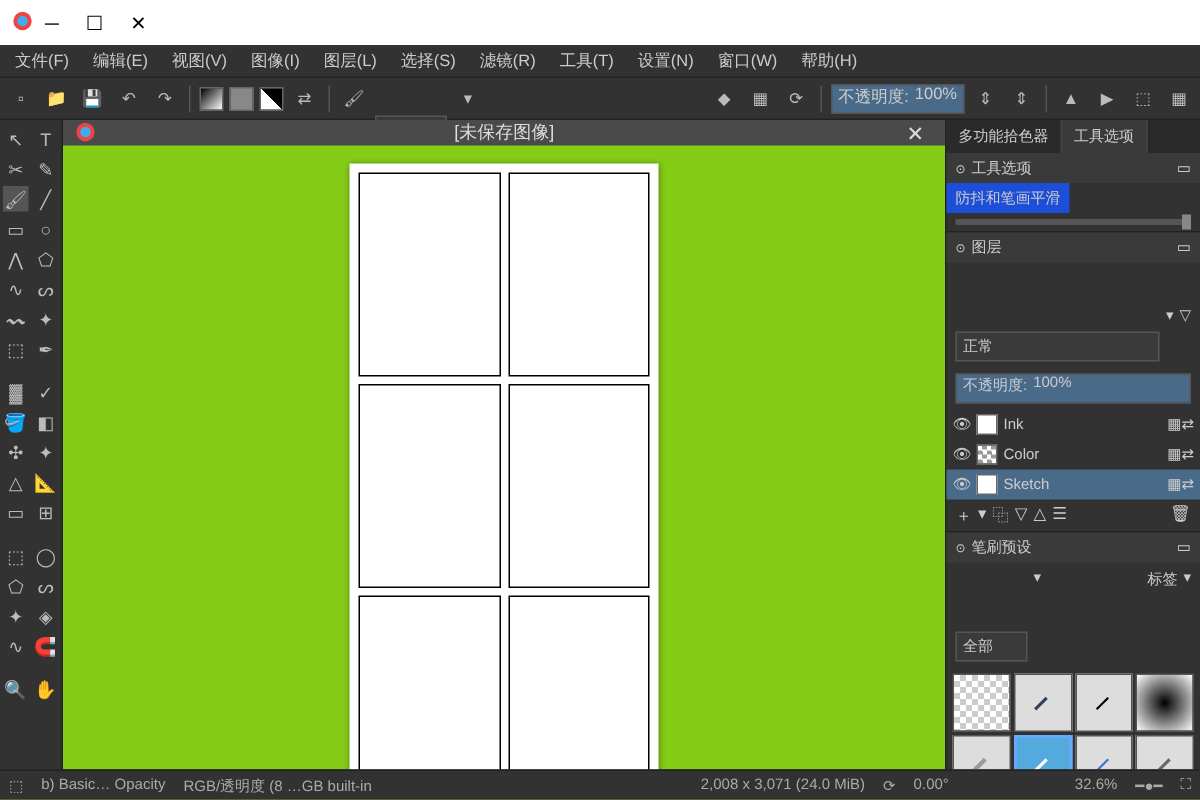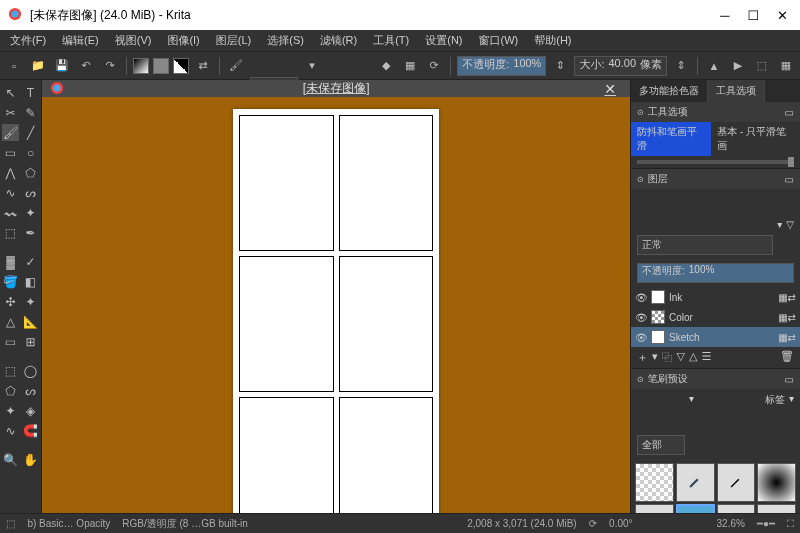--- a/index.html
+++ b/index.html
@@ -18,21 +18,21 @@
 .swatch { width:16px; height:16px; background:#888; border:1px solid #666; }
 .swatch2 { width:16px; height:16px; background:linear-gradient(45deg,#fff 50%,#000 50%); border:1px solid #666; }
 .modebox { min-width:48px; height:20px; background:#3a3a3a; border:1px solid #555; padding:0 4px; display:flex; align-items:center;margin-top:42px; }
 .opbox { display:flex; align-items:flex-start; background:#3a3a3a; border:1px solid #555; height:20px; padding:0 4px; gap:4px; }
 .opbox.blue { background:#4a6a8a; }
 .main { flex:1; display:flex; overflow:hidden; }
 .toolbox { width:42px; background:#323232; display:flex; flex-direction:column; padding:4px 2px; gap:3px; border-right:1px solid #222; }
 .trow { display:flex; gap:3px; }
 .tool { width:17px; height:17px; display:flex; align-items:center; justify-content:center; color:#bbb; font-size:12px; }
 .tool.active { background:#555; }
-.canvaspane { flex:1; display:flex; flex-direction:column; background:#a16207;text-decoration:underline; }
+.canvaspane { flex:1; display:flex; flex-direction:column; background:#84cc16; }
 .docktab { height:26px; background:#4a4a4a; display:flex; align-items:center; padding:0 8px; color:#ddd; }
 .docktab .logo2 { width:16px; height:16px; margin-right:8px; }
 .docktab .dtitle { flex:1; text-align:center; font-size:12px; }
 .docktab .x { font-size:14px; padding:0 6px; }
 .canvas { flex:1; display:flex; align-items:flex-start; justify-content:center; padding-top:12px; }
 .page { width:206px; height:430px; background:#fff; box-shadow:0 0 4px rgba(0,0,0,.4); padding:6px; display:grid; grid-template-columns:1fr 1fr; grid-template-rows:1fr 1fr 1fr; gap:5px; }
 .panel { border:1px solid #000; }
 .right { width:170px; background:#323232; display:flex; flex-direction:column; border-left:1px solid #222; font-size:10px; }
 .tabs { display:flex; height:22px; background:#2a2a2a; }
 .tab { padding:4px 8px; border-right:1px solid #444; }
@@ -67,21 +67,20 @@
 </head>
 <body>
 
 <div class="titlebar">
   <span class="logo">
     <svg viewBox="0 0 16 16">
         <circle cx="8" cy="8" r="7" fill="#e44"></circle>
         <circle cx="8" cy="8" r="4" fill="#4ae"></circle>
       </svg>
   </span>
-  <span class="title">[未保存图像] (24.0 MiB) - Krita</span>
   <div class="winbtns">
     <span>─</span>
     <span>☐</span>
     <span>✕</span>
   </div>
 </div>
 
 <div class="menubar">
   <span class="mi">文件(F)</span>
   <span class="mi">编辑(E)</span>
@@ -116,25 +115,20 @@
   <span style="flex:1"></span>
   <span class="tbtn">◆</span>
   <span class="tbtn">▦</span>
   <span class="tbtn">⟳</span>
   <span class="sep"></span>
   <span class="opbox blue">
     <span>不透明度:</span>
       <span>100%</span>
   </span>
   <span class="tbtn">⇕</span>
-  <span class="opbox">
-    <span>大小:</span>
-      <span>40.00</span> 
-      <span>像素</span>
-  </span>
   <span class="tbtn">⇕</span>
   <span class="sep"></span>
   <span class="tbtn">▲</span>
   <span class="tbtn">▶</span>
   <span class="tbtn">⬚</span>
   <span class="tbtn">▦</span>
 </div>
 
 <div class="main">
   <div class="toolbox">
@@ -243,21 +237,20 @@
     </div>
     <div class="section">
       <div class="sechead">
         <span class="chev">⊙</span>
         <span>工具选项</span>
         <span class="fill"></span>
         <span>▭</span>
       </div>
       <div class="subtabs">
         <span class="subtab active">防抖和笔画平滑</span>
-        <span class="subtab">基本 - 只平滑笔画</span>
       </div>
       <div class="slider"></div>
     </div>
 
     <div class="section">
       <div class="sechead">
         <span class="chev">⊙</span>
         <span>图层</span>
         <span class="fill"></span>
         <span>▭</span>

